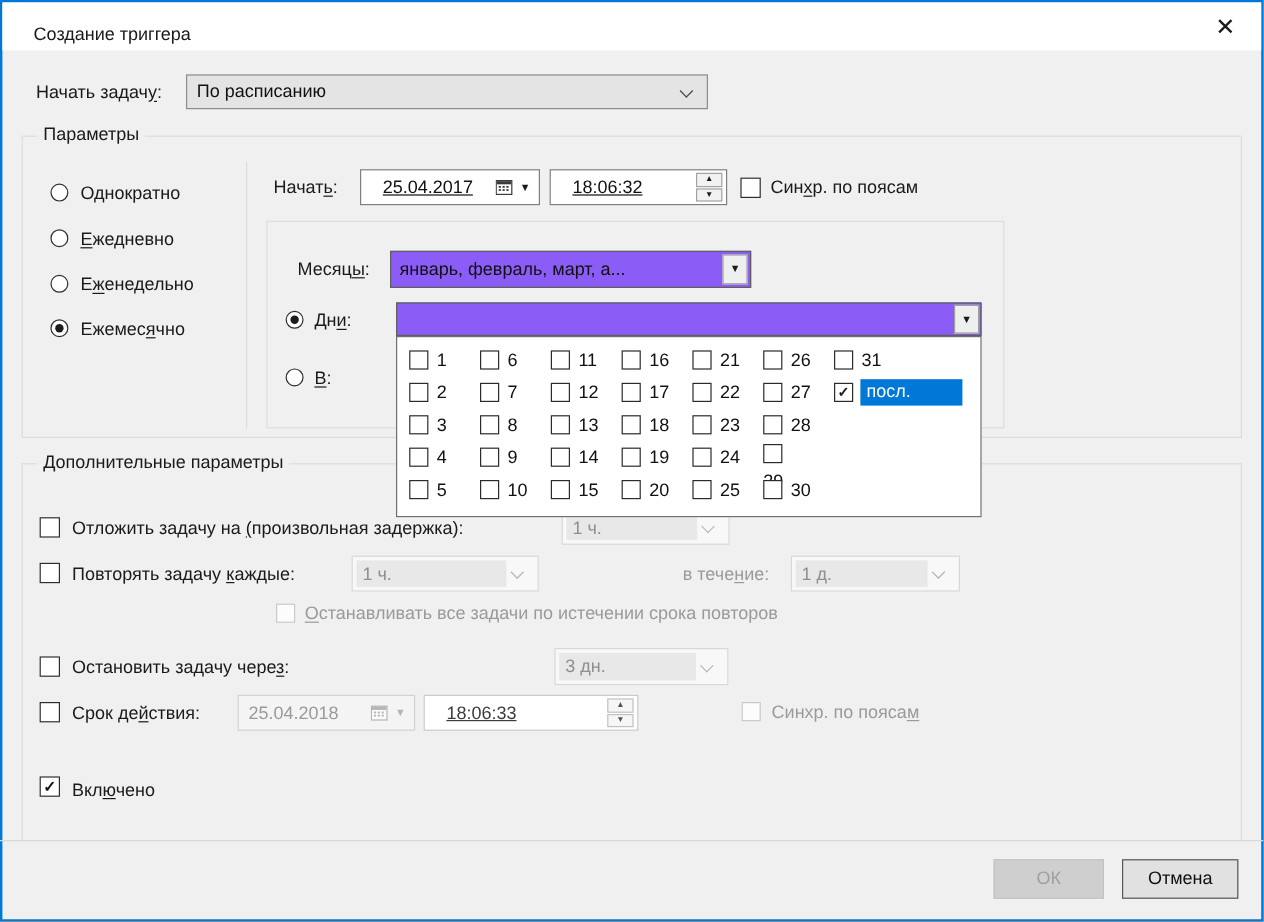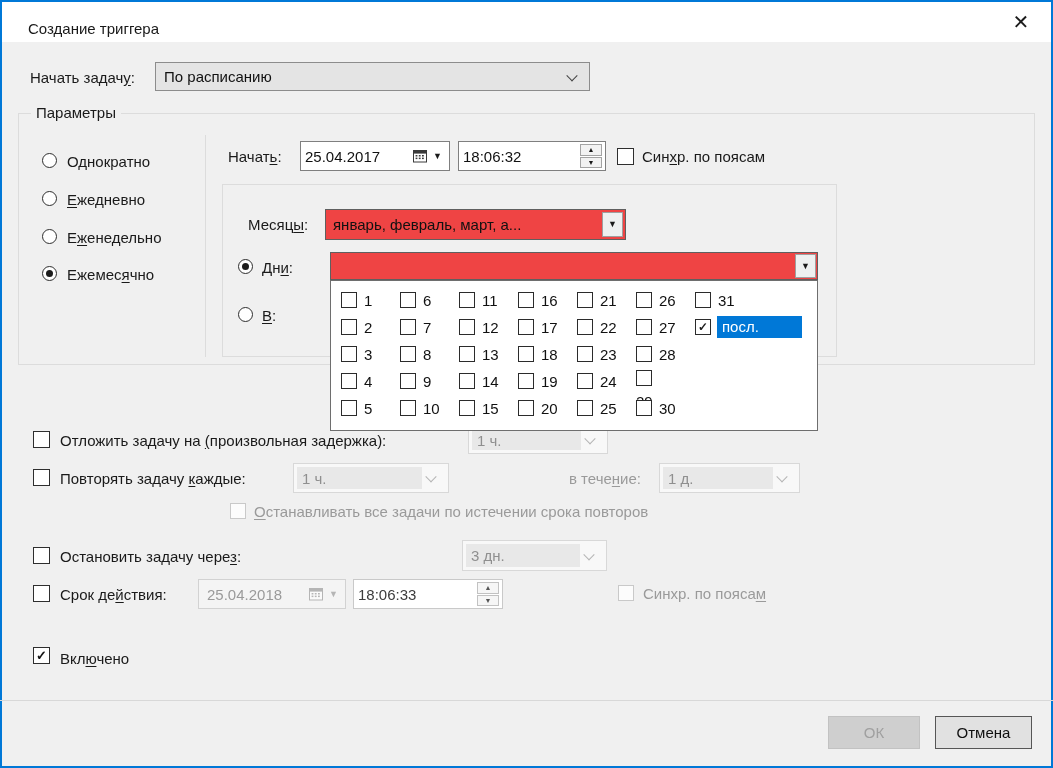--- a/index.html
+++ b/index.html
@@ -19,31 +19,31 @@
 
   
   .combo-top { position:absolute; background:#e4e4e4; border:1px solid #8c8c8c; }
   .combo-top .val { position:absolute; left:8px; top:0; bottom:0; display:flex; align-items:center; color:#111; }
   .chev { position:absolute; right:13px; top:50%; width:8px; height:8px;
     border-right:1.6px solid #434343; border-bottom:1.6px solid #434343;
     transform:translateY(-65%) rotate(45deg); }
   .chev.dis { border-color:#b5b5b5; }
 
   .field { position:absolute; background:#fff; border:1px solid #7f7f7f; }
-  .field .val { position:absolute; left:4px; top:0; bottom:0; display:flex; align-items:center; color:#111; }
+  .field .val { position:absolute; left:18px; top:0; bottom:0; display:flex; align-items:center; color:#111;text-decoration:underline; }
 
   .dp-icons { position:absolute; right:7px; top:0; bottom:0; display:flex; align-items:center; gap:5px; color:#333; }
   .tri { font-size:9px; line-height:1; color:#1a1a1a; }
   .tri.dis { color:#b5b5b5; }
 
   .spinner { position:absolute; right:3px; top:2px; bottom:2px; width:22px; display:flex; flex-direction:column; gap:1px; }
   .spin-btn { flex:1; border:1px solid #a3a3a3; background:#f2f2f2; display:flex; align-items:center; justify-content:center; }
   .spin-btn .tri { font-size:7px; }
 
-  .combo-classic { position:absolute; background:#ef4444; border:1px solid #5f5f5f; }
+  .combo-classic { position:absolute; background:#8b5cf6; border:1px solid #5f5f5f; }
   .combo-classic .val { position:absolute; left:7px; right:26px; top:0; bottom:0; display:flex; align-items:center; white-space:nowrap; overflow:hidden; color:#111; }
   .arrow-btn { position:absolute; right:2px; top:2px; bottom:2px; width:21px; background:#eef0f0; border:1px solid #9f9f9f; display:flex; align-items:center; justify-content:center; }
 
   .dcombo { position:absolute; background:#f8f8f8; border:1px solid #d8d8d8; }
   .dcombo::before { content:''; position:absolute; left:3px; top:3px; bottom:3px; right:26px; background:#e8e8e8; }
   .dcombo .val { position:absolute; left:8px; top:0; bottom:0; display:flex; align-items:center; color:#8f8f8f; }
 
   .dfield { position:absolute; background:#f4f4f4; border:1px solid #d2d2d2;padding-left:40px; }
   .dfield .val { position:absolute; left:8px; top:0; bottom:0; display:flex; align-items:center; color:#9a9a9a; }
 
@@ -311,20 +311,23 @@
       <div class="day-cell" style="left: 364px; top: 8px;">
         <span class="gcb"></span>
         <span class="glab">31</span>
       </div>
       <div class="day-cell" style="left: 364px; top: 35px;">
         <span class="gcb">✓</span>
         <span class="glab sel">посл.</span>
       </div>
     </div>
 
+  <div class="groupbox" style="left:18px; top:386px; width:1017px; height:314px; border-bottom:none;">
+    <div class="groupbox-title">Дополнительные параметры</div>
+  </div>
 
   <div class="cb" style="left:33px; top:431px;"></div>
   <div class="lbl" style="left:60px; top:429px;">
     <span><span>Отложить задачу на </span><span class="ac">(</span><span>произвольная задержка):</span></span>
   </div>
   <div class="dcombo" style="left:468px; top:426px; width:140px; height:28px;">
     <span class="val">1 ч.</span>
     <span class="chev dis"></span>
   </div>
 
@@ -373,21 +376,21 @@
             <rect x="5.8" y="6" width="1.8" height="1.5"></rect>
             <rect x="9" y="6" width="1.8" height="1.5"></rect>
             <rect x="2.6" y="8.6" width="1.8" height="1.5"></rect>
             <rect x="5.8" y="8.6" width="1.8" height="1.5"></rect>
             <rect x="9" y="8.6" width="1.8" height="1.5"></rect>
           </g>
       </svg>
       <span class="tri dis">▼</span>
     </span>
   </div>
-  <div class="field" style="left:353px; top:579px; width:150px; height:30px; border-color:#c9c9c9;">
+  <div class="field" style="left:353px; top:579px; width:179px; height:30px; border-color:#c9c9c9;">
     <span class="val" style="color:#3c3c3c;">18:06:33</span>
     <span class="spinner">
       <span class="spin-btn" style="border-color:#c2c2c2; background:#f6f6f6;">
           <span class="tri" style="color:#555;">▲</span>
         </span>
       <span class="spin-btn" style="border-color:#c2c2c2; background:#f6f6f6;">
           <span class="tri" style="color:#555;">▼</span>
         </span>
     </span>
   </div>

